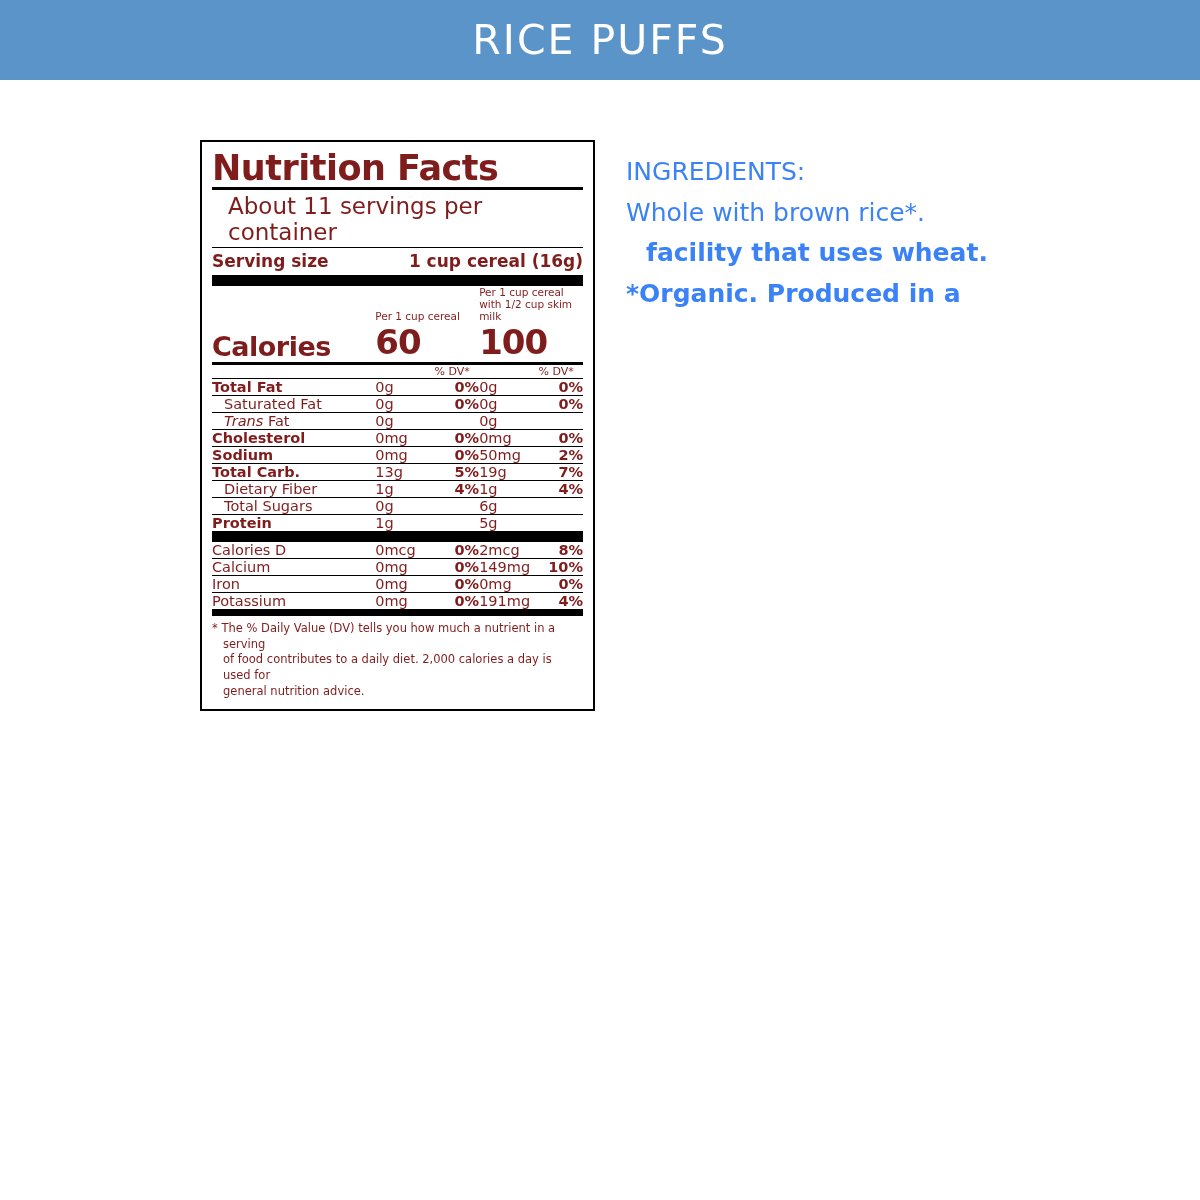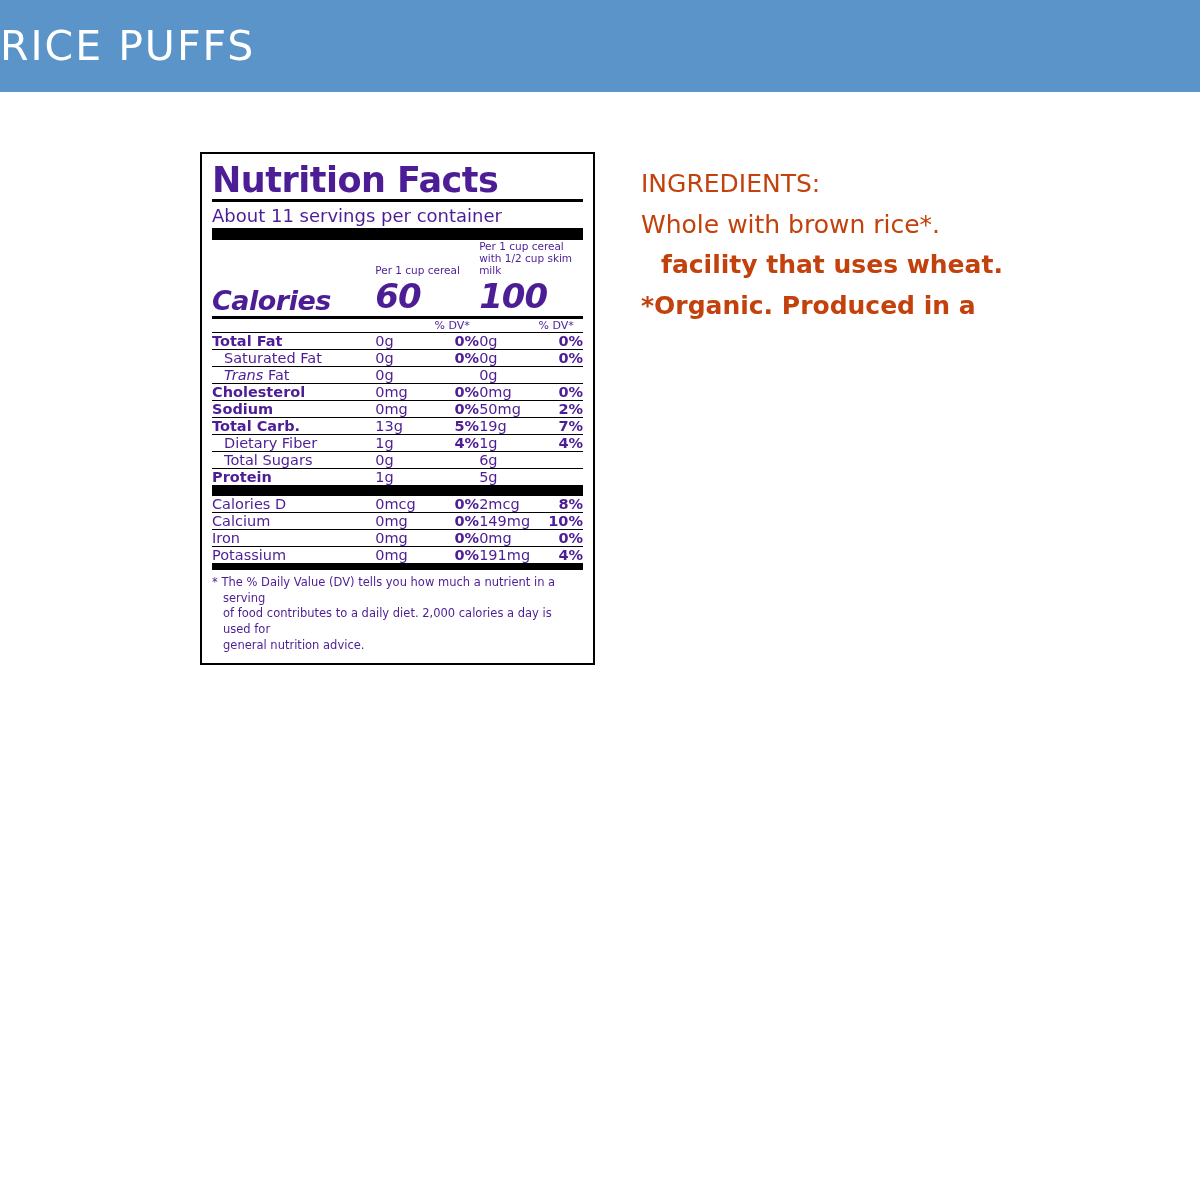--- a/index.html
+++ b/index.html
@@ -13,24 +13,25 @@
   }
   .page {
     position: relative;
     width: 1200px;
     height: 1200px;
     background: #ffffff;
     overflow: hidden;
   }
   .header-band {
     width: 1200px;
-    height: 92px;
+    height: 80px;
     background: #5b94c8;
     display: flex;
     align-items: center;
+    justify-content: center;
   }
   .header-title {
     color: #ffffff;
     font-size: 41px;
     letter-spacing: 2px;
     font-weight: 400;
     font-family: "DejaVu Sans", sans-serif;
   }
   .content {
     display: flex;
@@ -39,37 +40,38 @@
     padding-top: 60px;
   }
 
   
   .nf-panel {
     width: 395px;
     border: 2px solid #000;
     background: #fff;
     padding: 8px 10px 10px 10px;
     font-family: "DejaVu Sans", sans-serif;
-    color: #4c1d95;
+    color: #7f1d1d;
   }
   .nf-title {
     font-size: 35px;
     font-weight: 700;
     letter-spacing: -0.5px;
     line-height: 1.05;
     font-family: "DejaVu Sans", sans-serif;
   }
   .rule-thin { border-bottom: 1px solid #000; }
   .rule-med { border-bottom: 3px solid #000; }
   .rule-thick { border-bottom: 11px solid #000; }
   .rule-mid { border-bottom: 6px solid #000; }
 
   .nf-servings {
-    font-size: 18px;
+    font-size: 23px;
     padding: 3px 0 2px 0;
+    margin-left: 16px;
   }
   .nf-serving-size {
     display: flex;
     justify-content: space-between;
     font-size: 17px;
     font-weight: 700;
     padding: 3px 0 4px 0;
   }
   .nf-serving-size .val { font-weight: 700; }
 
@@ -117,38 +119,38 @@
     font-size: 14.5px;
     padding: 3px 0 3px 0;
   }
   .nutrow .dv { font-weight: 700; text-align: right; }
   .bold { font-weight: 700; }
   .indent1 { padding-left: 12px !important; }
   .indent2 { padding-left: 24px !important; }
   .italic { font-style: italic; }
 
   .cell-border { border-bottom: 1px solid #000; }
-  .cell-border-med { border-bottom: 3px solid #000; font-style: italic; }
+  .cell-border-med { border-bottom: 3px solid #000; }
   .cell-black { background: #000; height: 11px; }
   .sep-cell { width: 3px; }
 
   .nf-footnote {
     font-size: 11.5px;
     line-height: 1.35;
     padding-top: 5px;
   }
   .nf-footnote .hang { display: block; padding-left: 11px; text-indent: -11px; }
 
   
   .ingredients {
-    margin-left: 46px;
+    margin-left: 31px;
     padding-top: 12px;
     max-width: 420px;
     font-family: "DejaVu Sans", sans-serif;
-    color: #c2410c;
+    color: #3b82f6;
   }
   .ing-heading {
     font-size: 25px;
     line-height: 1.62;
     font-weight: 400;
   }
   .ing-line {
     font-size: 25px;
     line-height: 1.62;
     font-weight: 400;
@@ -168,20 +170,24 @@
   <div class="content">
 
     <div class="nf-panel">
 
       <div class="nf-title">Nutrition Facts</div>
       <div class="rule-med"></div>
 
       <div class="nf-servings">About 11 servings per container</div>
       <div class="rule-thin"></div>
 
+      <div class="nf-serving-size">
+        <span>Serving size</span>
+        <span class="val">1 cup cereal (16g)</span>
+      </div>
 
       <div class="rule-thick"></div>
 
       <table class="nf-table">
         <colgroup>
           <col class="col-name">
             <col class="sep-cell">
             <col class="col-a-amt">
             <col class="col-a-dv">
           <col class="sep-cell">

